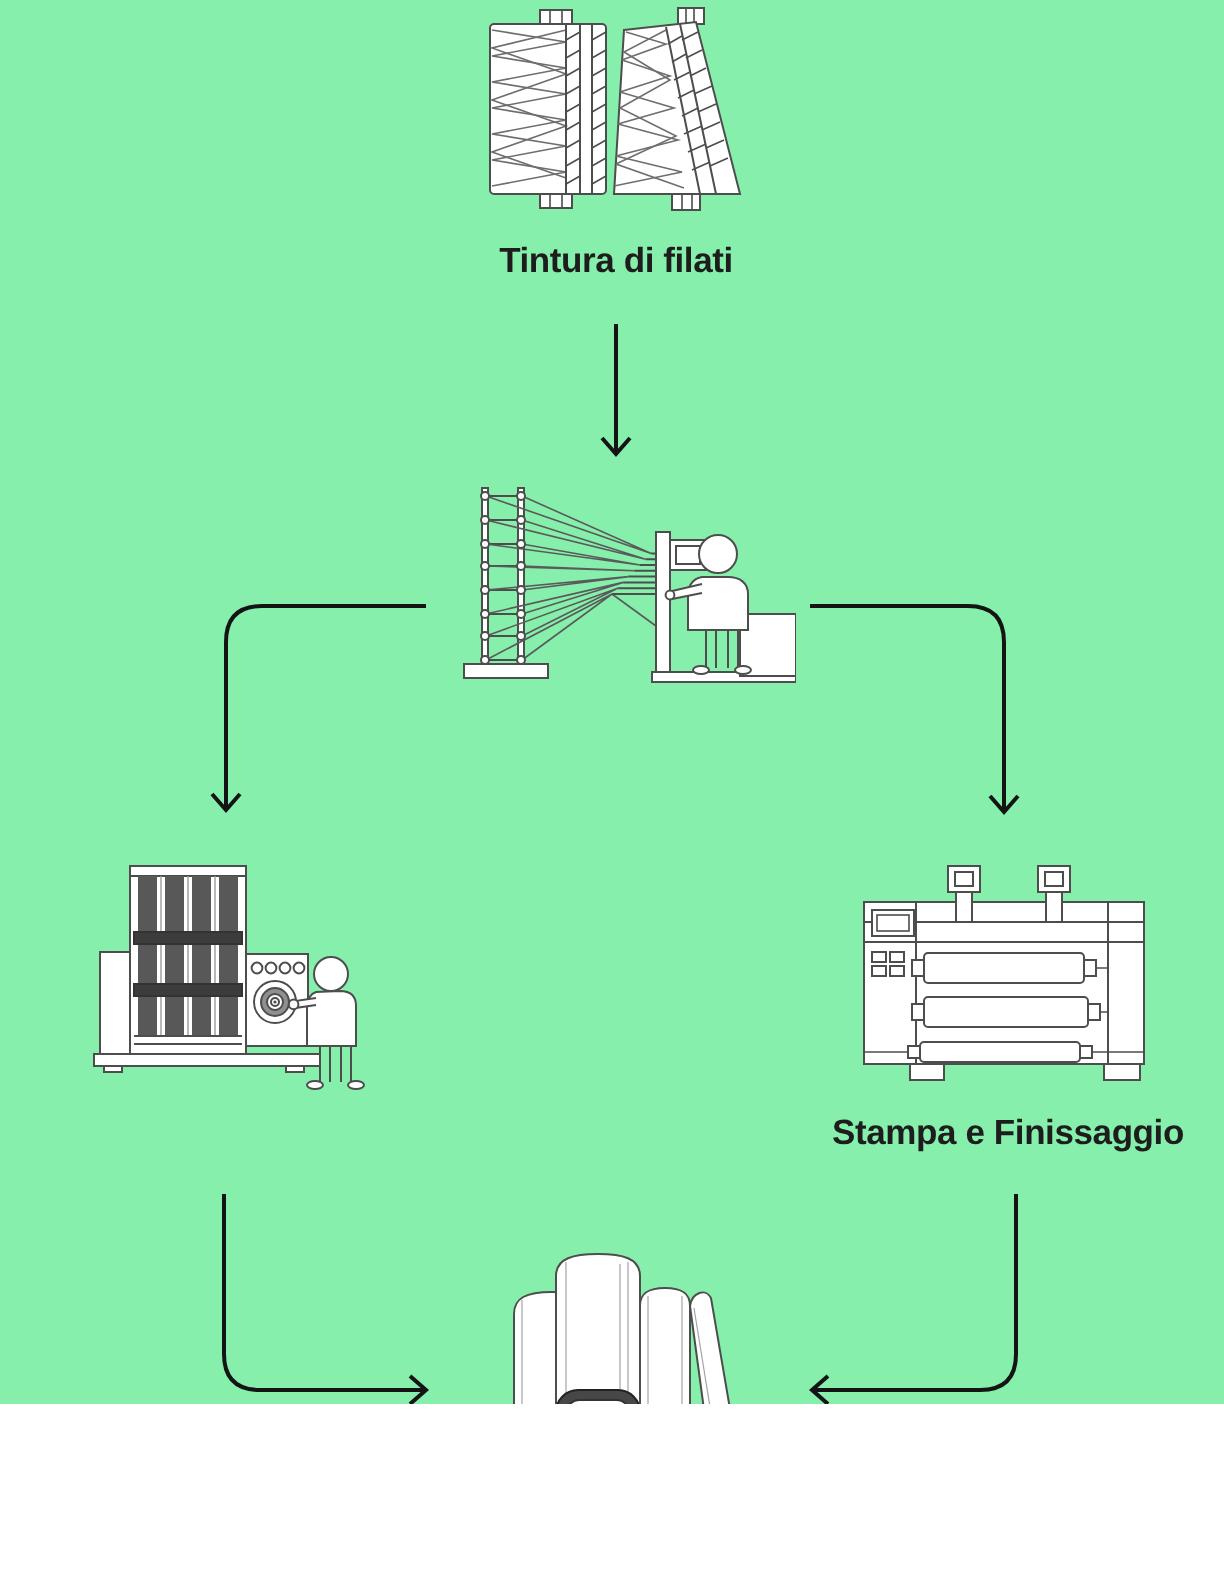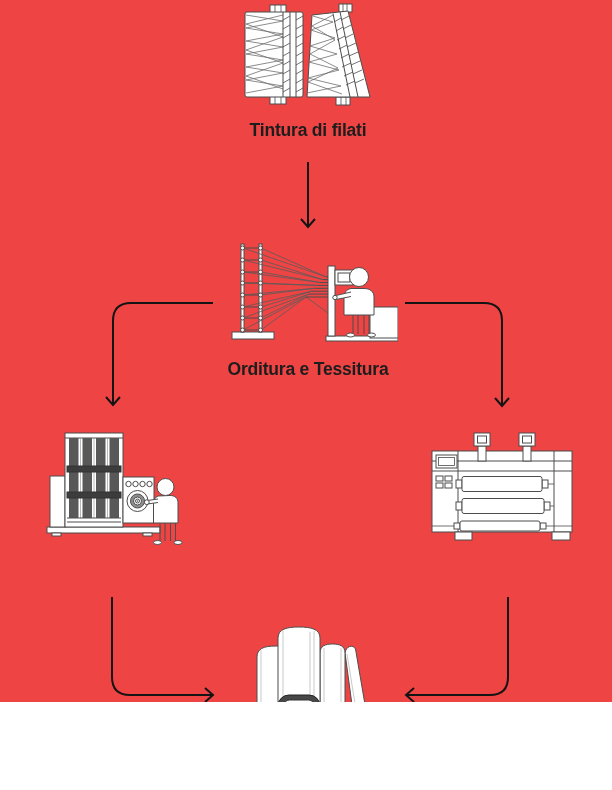--- a/index.html
+++ b/index.html
@@ -1,17 +1,17 @@
 <!DOCTYPE html>
 <html><head>
 <meta charset="utf-8">
 <style>
   html,body{margin:0;padding:0;background:#ffffff;}
   .canvas{
-    position:relative;width:612px;height:702px;background:#ef4444;overflow:hidden;
+    position:relative;width:612px;height:702px;background:#86efac;overflow:hidden;
     font-family:"Liberation Sans",sans-serif;
   }
   .fig{position:absolute;}
   .stage-label{
     position:absolute;transform:translateX(-50%);
     font-size:17.5px;font-weight:700;letter-spacing:-0.2px;color:#1d1d1d;
     white-space:nowrap;line-height:22px;
   }
   .arrows{position:absolute;left:0;top:0;}
 </style>
@@ -115,21 +115,20 @@
         <path d="M121,48.5 C116,49.5 114,53 114,58 L114,75 L144,75 L144,57 C144,51.5 140,48.5 134,48.5 Z" fill="#fff"></path>
         <path d="M121,52 L106,55.5 L106,59.5 L121,56.5" fill="#fff"></path>
         <circle cx="105" cy="57.5" r="2.2" fill="#fff"></circle>
         <circle cx="129" cy="37" r="9.5" fill="#fff"></circle>
         <path d="M123,75 V94 M128,75 V94 M134,75 V94 M139,75 V94"></path>
         <ellipse cx="120.5" cy="95" rx="4" ry="2" fill="#fff"></ellipse>
         <ellipse cx="141.5" cy="95" rx="4" ry="2" fill="#fff"></ellipse>
       </g>
     </g>
   </svg>
-  <div class="stage-label" style="left:308px;top:358px">Orditura e Tessitura</div>
 
   <svg class="fig" style="left:46px;top:430px" width="140" height="118" viewBox="0 0 140 118">
     <g stroke="#4d4d4d" stroke-width="1" fill="none">
       <rect x="1" y="97" width="113" height="6" fill="#fff"></rect>
       <rect x="6" y="103" width="9" height="3" fill="#fff"></rect>
       <rect x="97" y="103" width="9" height="3" fill="#fff"></rect>
       <rect x="4" y="46" width="15" height="51" fill="#fff"></rect>
       <rect x="19" y="3" width="58" height="94" fill="#fff"></rect>
       <path d="M19,8 H77"></path>
       <g fill="#585858" stroke="none">
@@ -190,20 +189,21 @@
       <rect x="28" y="72" width="6" height="8" fill="#fff"></rect>
         <rect x="116" y="72" width="6" height="8" fill="#fff"></rect>
       <rect x="34" y="68.5" width="82" height="15" rx="2" fill="#fff"></rect>
       <rect x="26" y="93" width="6" height="6" fill="#fff"></rect>
         <rect x="112" y="93" width="6" height="6" fill="#fff"></rect>
       <rect x="32" y="91" width="80" height="10" rx="2" fill="#fff"></rect>
       <rect x="27" y="102" width="17" height="8" fill="#fff"></rect>
       <rect x="124" y="102" width="18" height="8" fill="#fff"></rect>
     </g>
   </svg>
+  <div class="stage-label" style="left:504px;top:555px">Stampa e Finissaggio</div>
 
   <svg class="fig" style="left:250px;top:622px" width="125" height="123" viewBox="0 0 125 123">
     <g stroke="#4d4d4d" stroke-width="1" fill="none">
       <path d="M7,35 C7,27 13,24 26,24 C39,24 45,27 45,35 L45,100 L7,100 Z" fill="#fff"></path>
       <path d="M11,28 V95 M41,28 V95" stroke="#a5a5a5" stroke-width="0.6"></path>
       <path d="M95,31 C96,24 103,22 105.5,27 L118,100 C117,108 108,111 105,105 Z" fill="#fff"></path>
       <path d="M97,32 L108,100" stroke="#a5a5a5" stroke-width="0.6"></path>
       <path d="M70,31 C70,24 75,22 82.5,22 C90,22 95,24 95,31 L95,100 L70,100 Z" fill="#fff"></path>
       <path d="M74,26 V95 M91,26 V95" stroke="#a5a5a5" stroke-width="0.6"></path>
       <path d="M28,16 C28,7 37,5 49,5 C61,5 70,7 70,16 L70,85 L28,85 Z" fill="#fff"></path>

